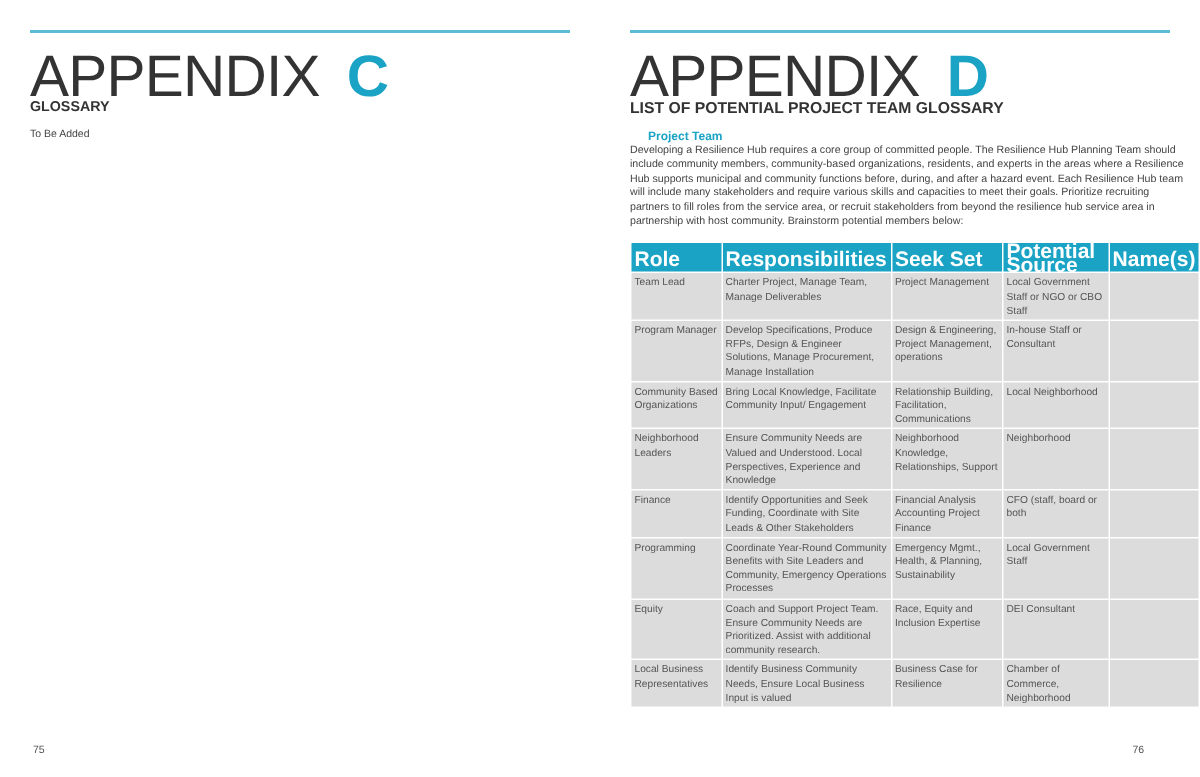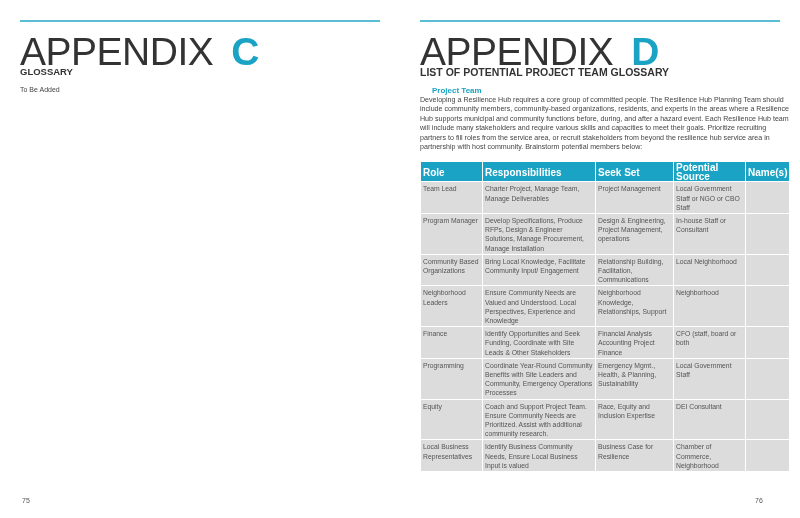--- a/index.html
+++ b/index.html
@@ -17,21 +17,21 @@
   .subtitle { position:absolute; top:66px; left:20px; font-size:9.5px; font-weight:bold; color:#333; white-space:nowrap; }
   .right .subtitle { font-size:10.5px; }
   .body-text { position:absolute; top:86px; left:20px; font-size:7px; color:#444; }
   .section-head { position:absolute; top:86px; left:32px; font-size:8px; font-weight:bold; color:#1aa3c4; }
   .para { position:absolute; top:96px; left:20px; width:370px; font-size:7.1px; line-height:9.4px; color:#444; }
   .page-num { position:absolute; top:497px; font-size:7px; color:#555; }
   .left .page-num { left:22px; }
   .right .page-num { left:355px; }
   table { position:absolute; top:161px; left:20px; border-collapse:separate; border-spacing:1px 1px;
           font-size:6.8px; line-height:9.2px; color:#555; }
-  th { background:#1aa3c4; color:#fff; font-weight:bold; text-align:left; padding:1px 2px 0 2px; font-size:10px; height:10px; }
+  th { background:#1aa3c4; color:#fff; font-weight:bold; text-align:left; padding:1px 2px 0 2px; font-size:14px; height:10px; }
   td { background:#dcdcdc; vertical-align:top; padding:2px 2px 1px 2px; }
   .c1 { width:57px; } .c2 { width:108px; } .c3 { width:73px; } .c4 { width:67px;margin-top:34px; } .c5 { width:33px;margin-left:28px; }
 </style>
 </head>
 <body>
 
 <div class="page left">
   <div class="rule"></div>
   <div class="title"><span>APPENDIX</span><span class="letter">C</span></div>
   <div class="subtitle">GLOSSARY</div>

